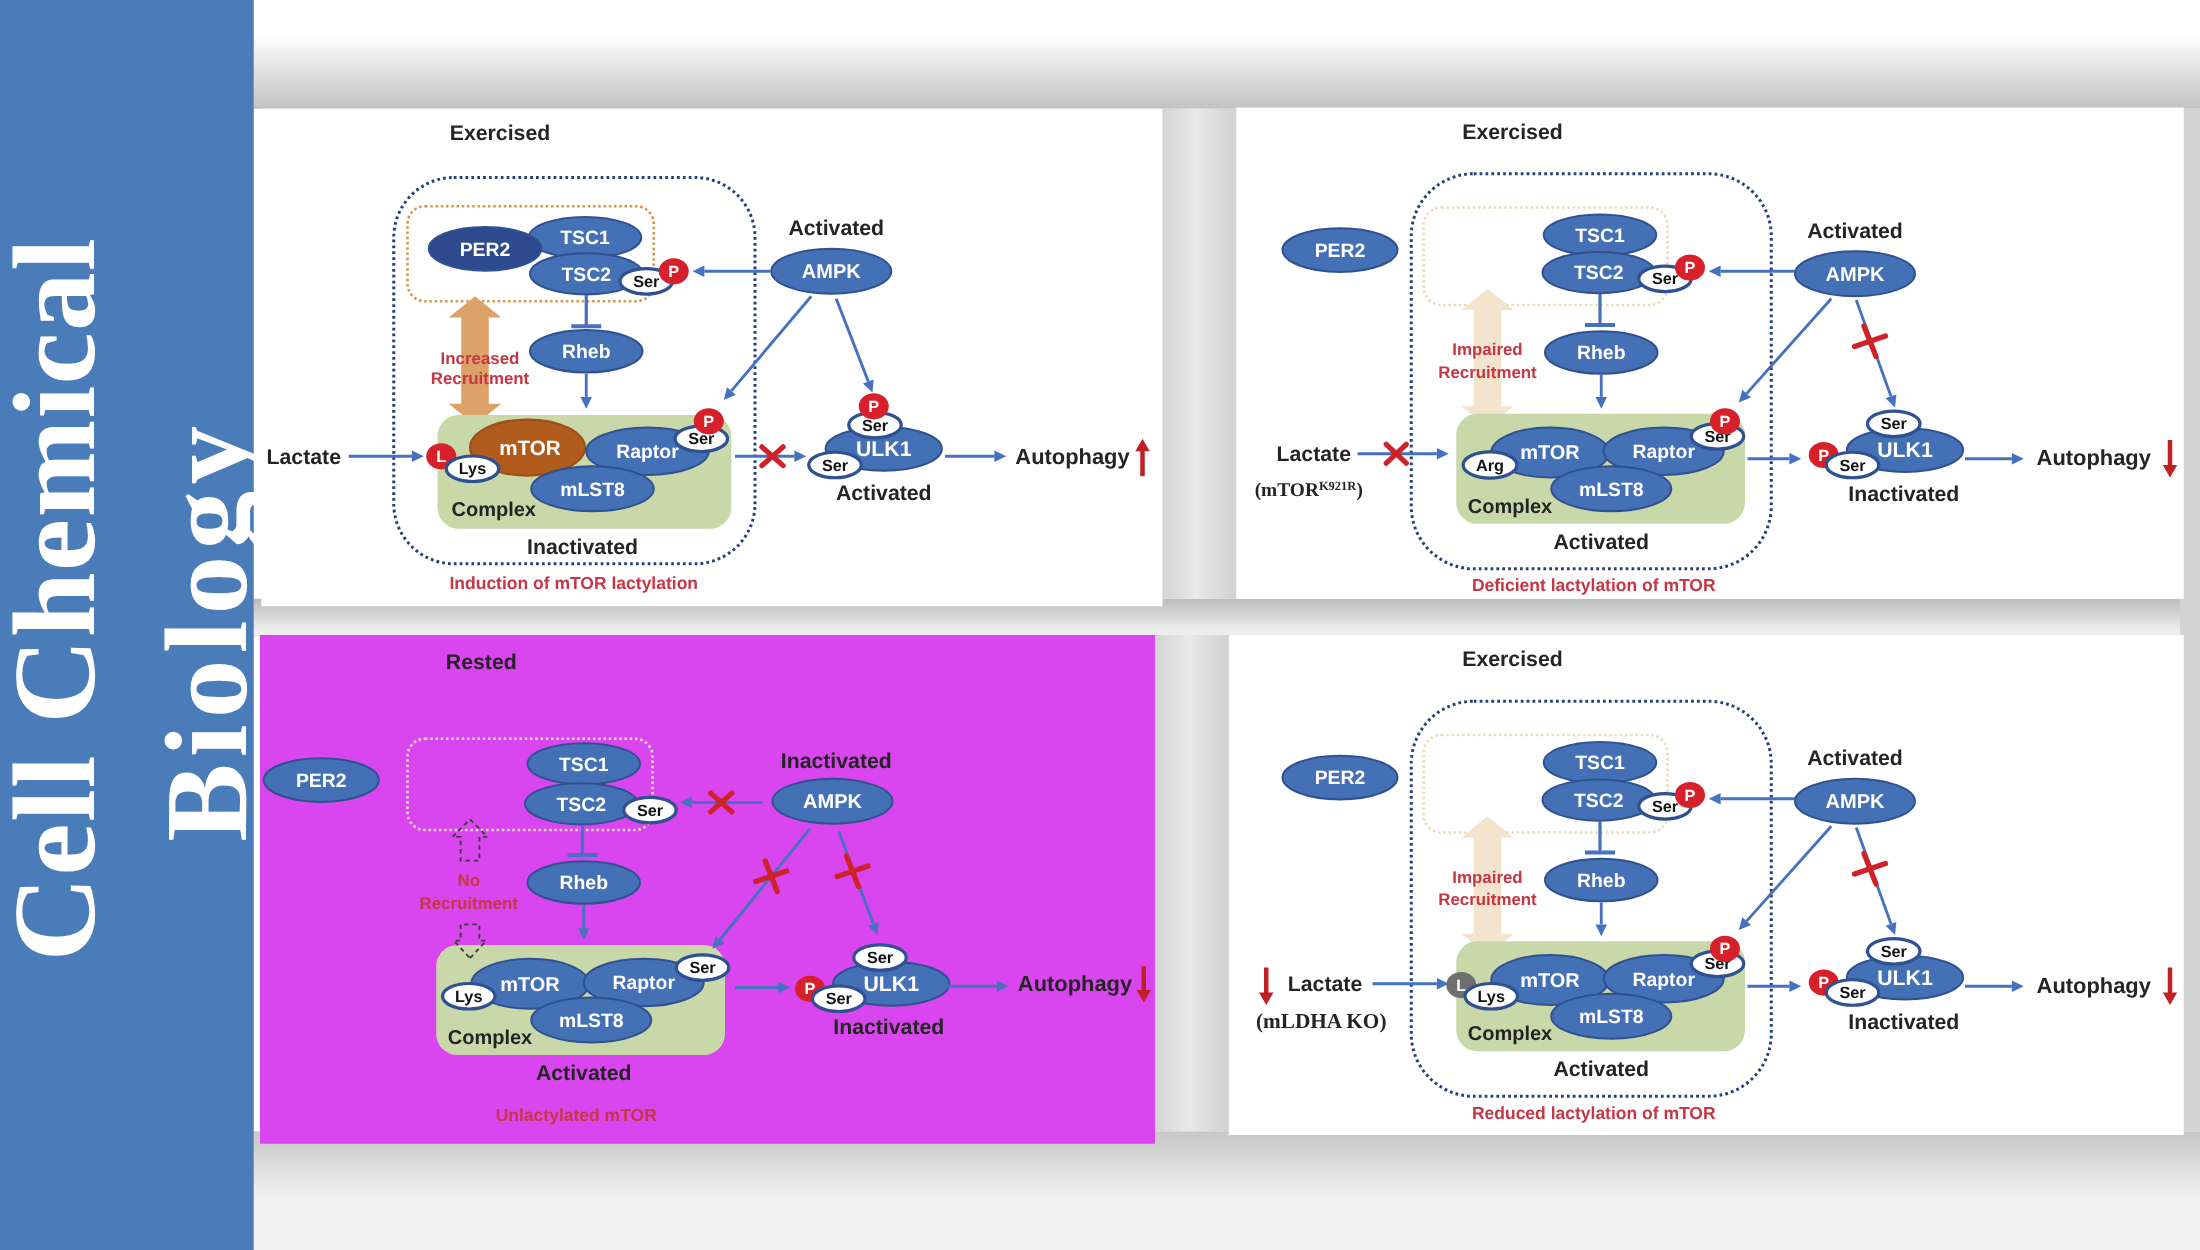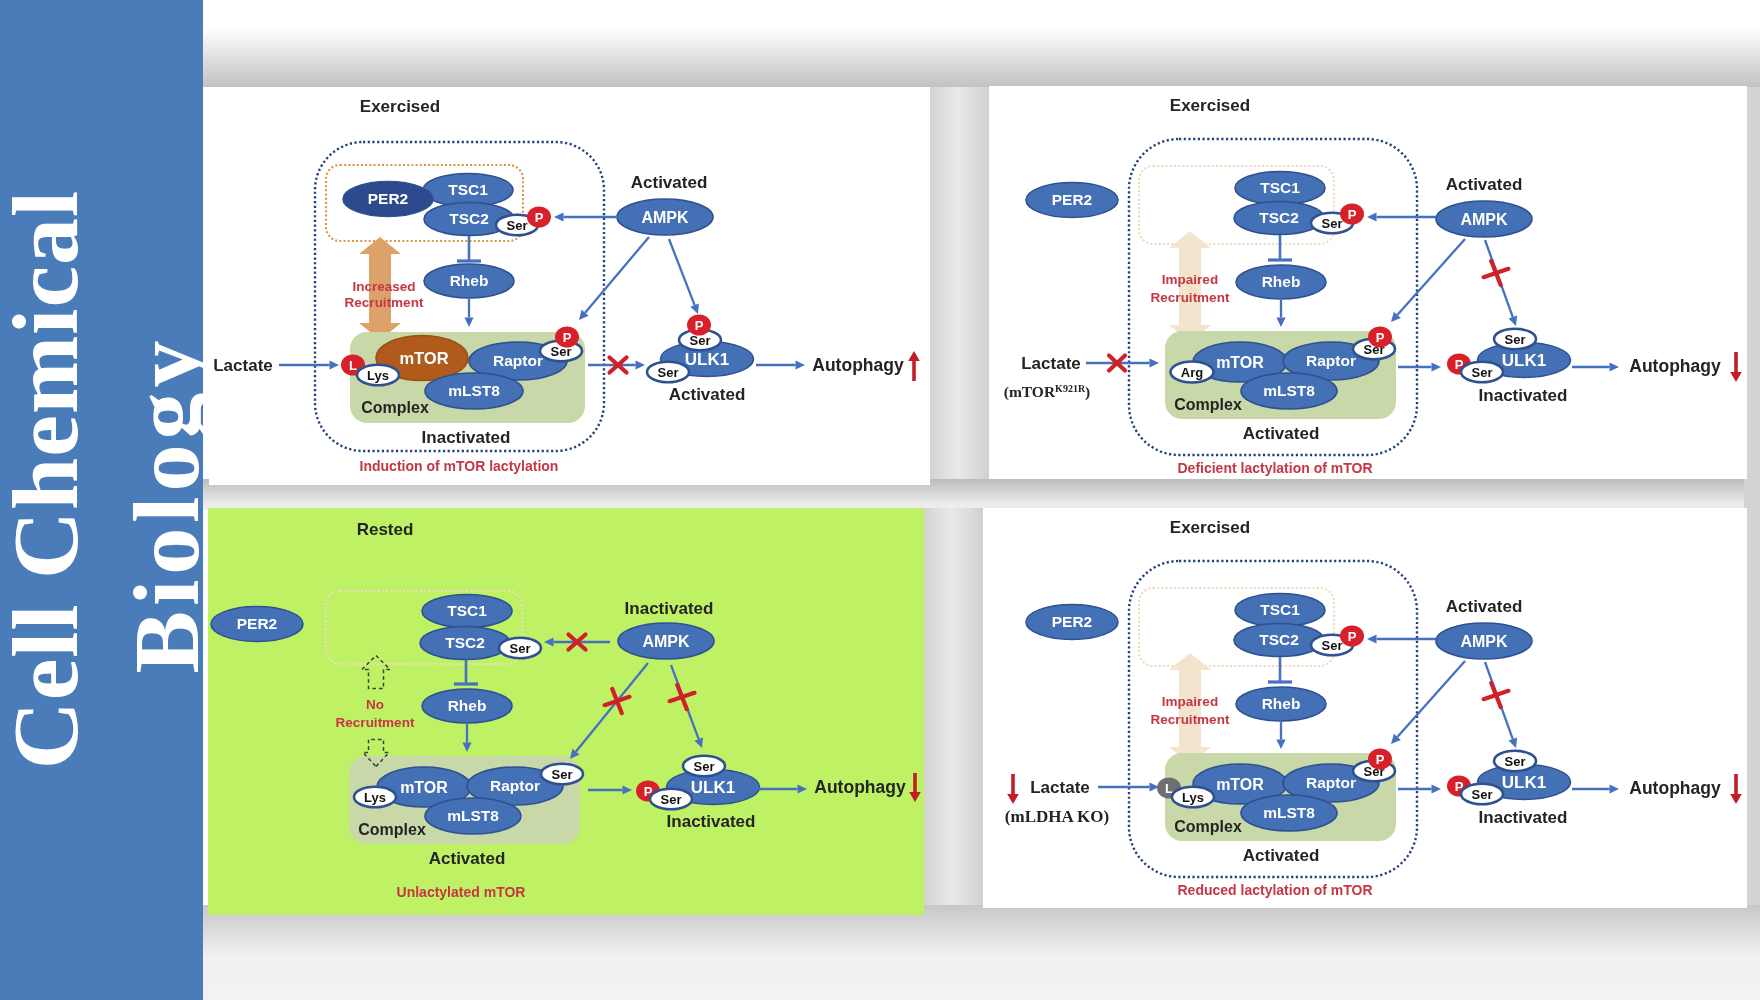--- a/index.html
+++ b/index.html
@@ -160,21 +160,21 @@
         <polygon points="747,296 741.2,286 752.8,286" fill="#c11f26"></polygon>
         <line x1="476" y1="153" x2="408.3" y2="228.9" stroke="#4671c0" stroke-width="2.3"></line>
         <polygon points="402,236 404.9,225.8 411.8,232.0" fill="#4671c0"></polygon>
         <line x1="496" y1="154" x2="523.8" y2="231.1" stroke="#4671c0" stroke-width="2.3"></line>
         <polygon points="527,240 519.5,232.6 528.1,229.5" fill="#4671c0"></polygon>
         <g transform="translate(507,187) rotate(25)">
           <line x1="-9.5" y1="-9" x2="9.5" y2="9" stroke="#cf2128" stroke-width="4.2" stroke-linecap="round"></line>
           <line x1="-9.5" y1="9" x2="9.5" y2="-9" stroke="#cf2128" stroke-width="4.2" stroke-linecap="round"></line>
         </g>
       </svg></div>
-<div style="position:absolute;left:208px;top:508px;width:716px;height:407px;background:#bef264;"><svg width="716" height="407" viewBox="0 0 716 407">
+<div style="position:absolute;left:208px;top:508px;width:716px;height:407px;background:#d946ef;"><svg width="716" height="407" viewBox="0 0 716 407">
         <text x="177" y="27" font-size="17" fill="#242424" font-weight="bold" font-family="&quot;Liberation Sans&quot;, sans-serif" text-anchor="middle">Rested</text>
         <rect x="118" y="83" width="196" height="73" rx="14" fill="none" stroke="#f0dcc0" stroke-width="2.1" stroke-dasharray="2 2.2"></rect>
         <ellipse cx="259" cy="103" rx="45" ry="16.5" fill="#4470b5" stroke="#2f5191" stroke-width="1.6"></ellipse>
         <text x="259" y="108.425" font-size="15.5" fill="#fff" font-weight="bold" font-family="&quot;Liberation Sans&quot;, sans-serif" text-anchor="middle">TSC1</text>
         <ellipse cx="257" cy="135" rx="45" ry="16.5" fill="#4470b5" stroke="#2f5191" stroke-width="1.6"></ellipse>
         <text x="257" y="140.425" font-size="15.5" fill="#fff" font-weight="bold" font-family="&quot;Liberation Sans&quot;, sans-serif" text-anchor="middle">TSC2</text>
         <ellipse cx="49" cy="116" rx="46" ry="17.5" fill="#4470b5" stroke="#2f5191" stroke-width="1.6"></ellipse>
         <text x="49" y="121.425" font-size="15.5" fill="#fff" font-weight="bold" font-family="&quot;Liberation Sans&quot;, sans-serif" text-anchor="middle">PER2</text>
         <ellipse cx="312" cy="140" rx="21" ry="10.2" fill="#fff" stroke="#2f5191" stroke-width="2.6"></ellipse>
         <text x="312" y="144.5" font-size="13" fill="#111" font-weight="bold" font-family="&quot;Liberation Sans&quot;, sans-serif" text-anchor="middle">Ser</text>

